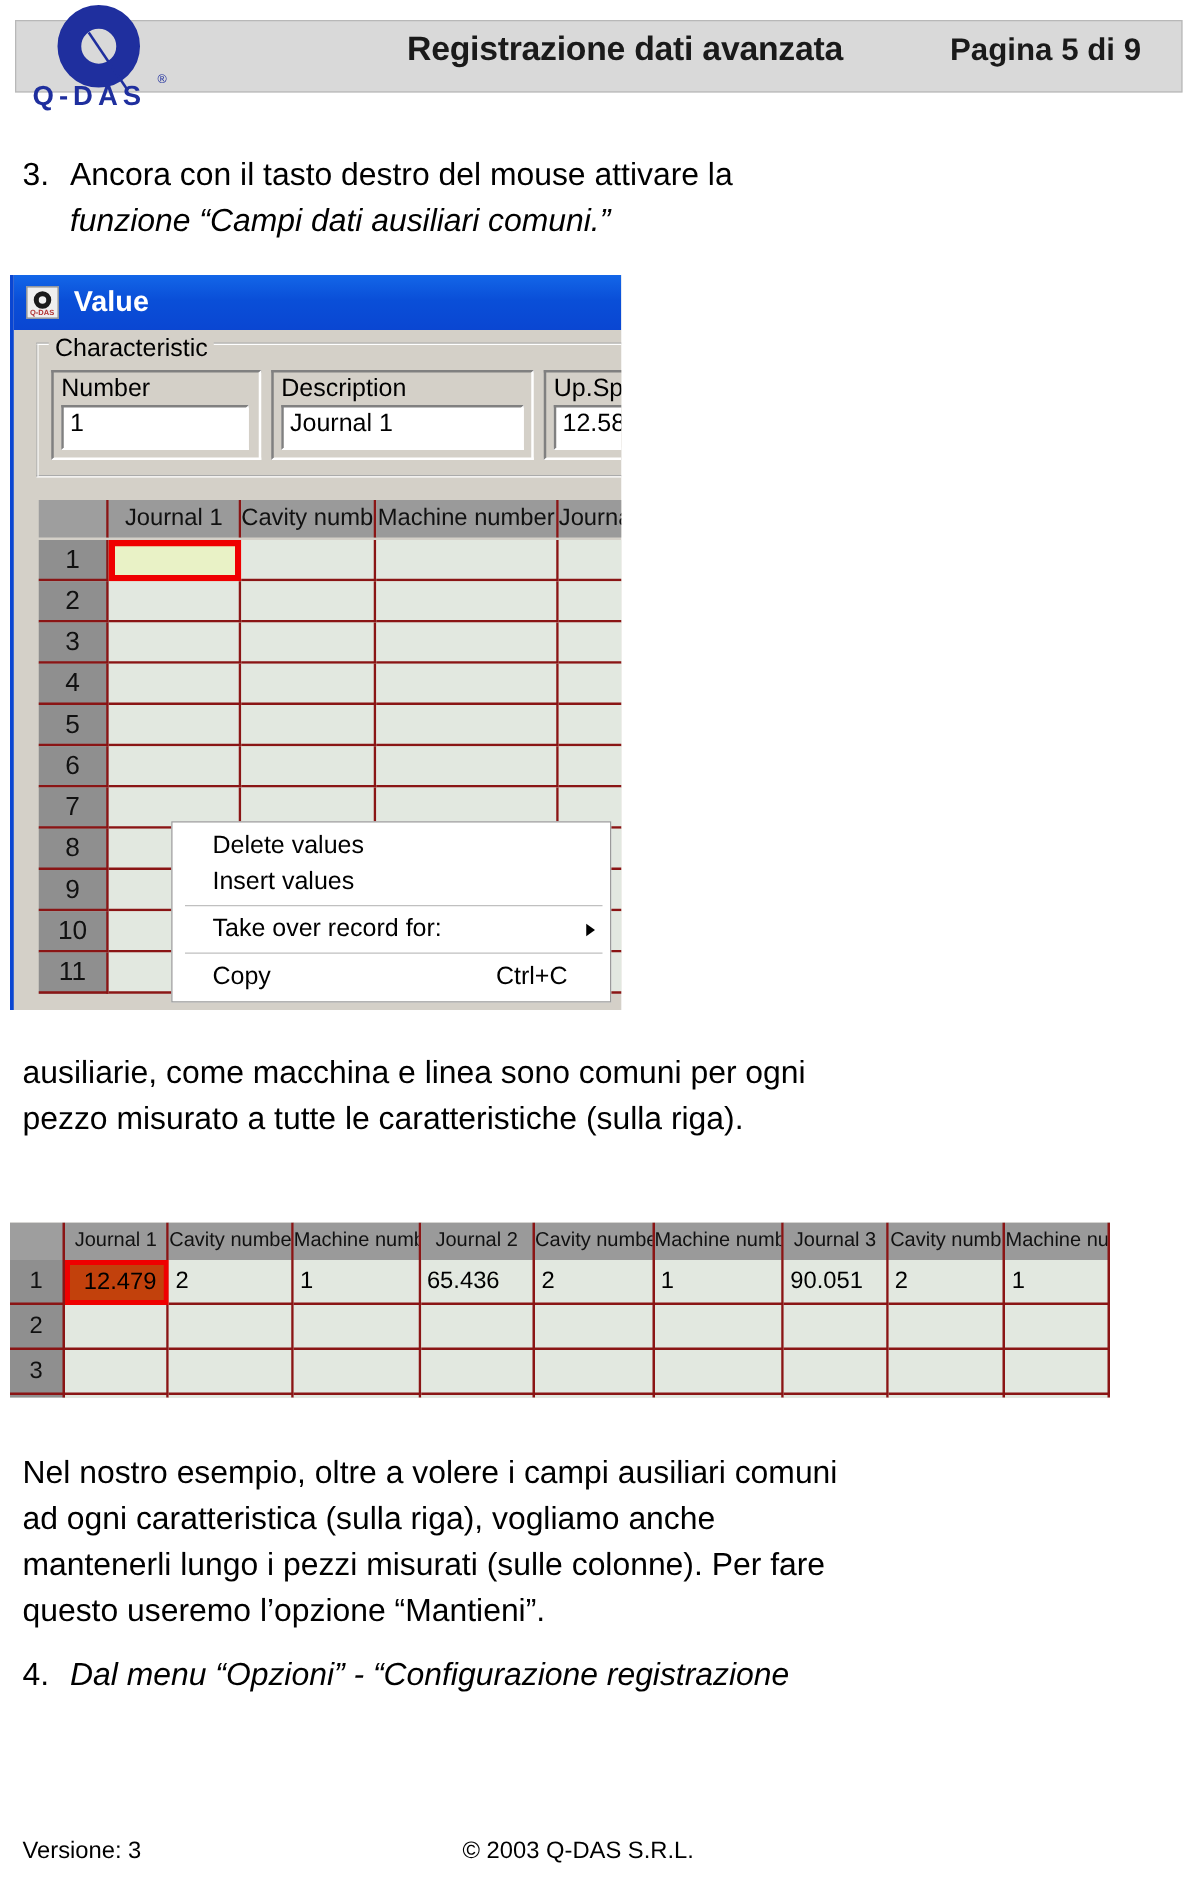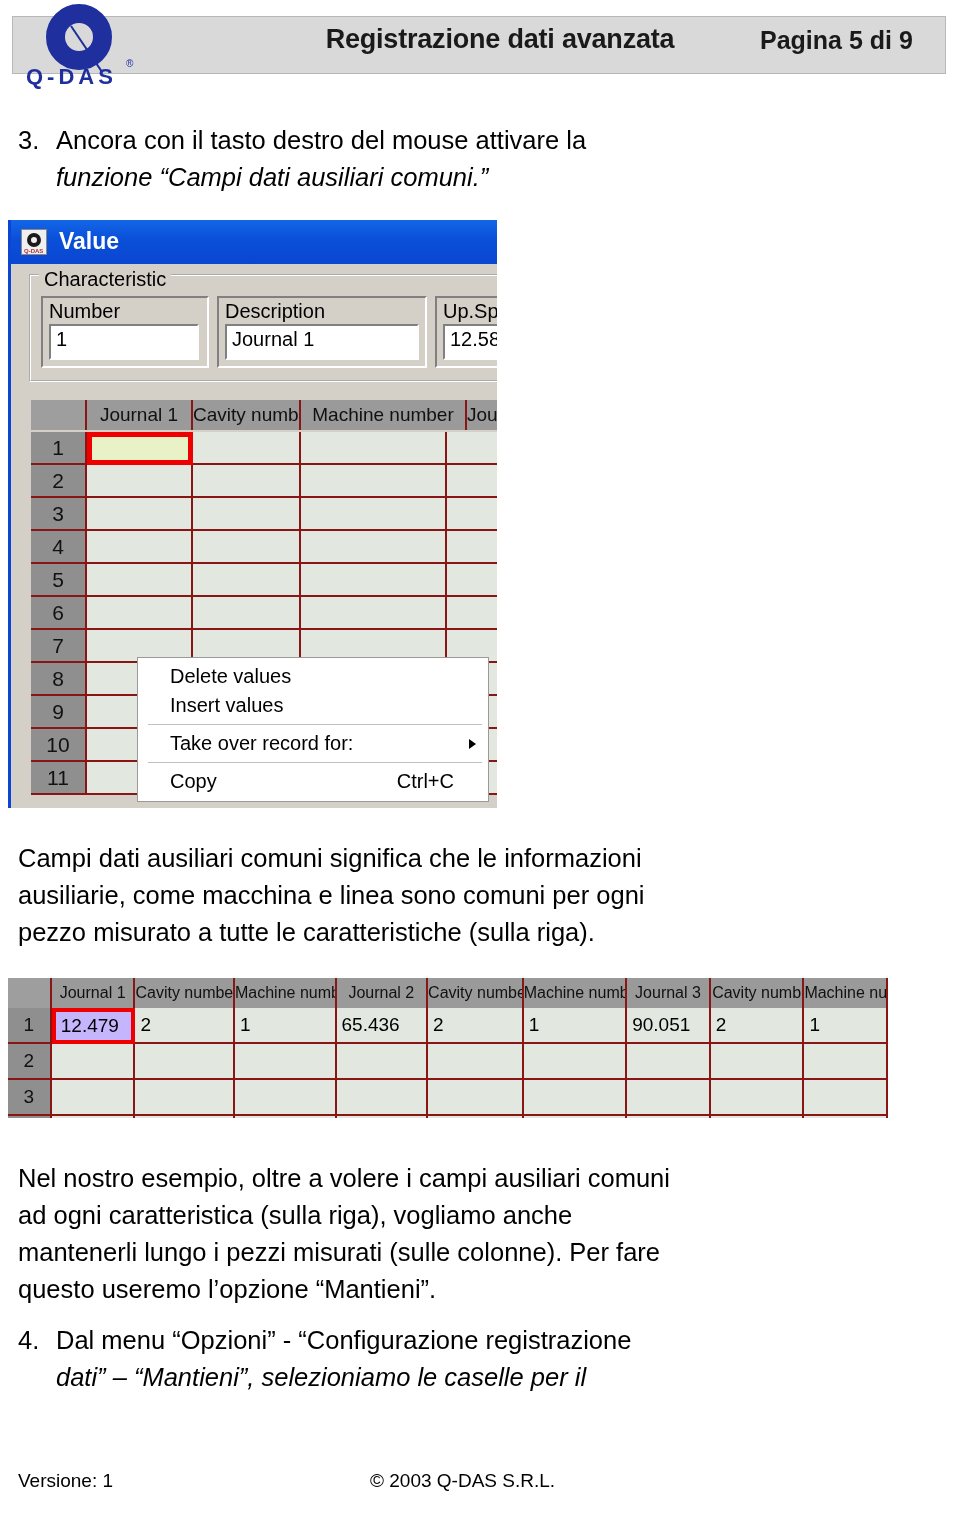--- a/index.html
+++ b/index.html
@@ -359,23 +359,24 @@
     border-bottom: 2px solid #8a1515;
     box-sizing: border-box;
     font-size: 19px;
     line-height: 34px;
     padding-left: 5px;
     color: #000;
     overflow: hidden;
     white-space: nowrap;
   }
   .g2-cell.sel {
-    background: #c4b5fd;
+    background: #c2410c;
     border: 4px solid #ef0000;
     line-height: 28px;
+    text-align: center;
   }
 
   
   .footer-ver {
     position: absolute;
     left: 18px; top: 1470px;
     font-size: 19px;
     color: #000;
   }
   .footer-copy {
@@ -432,21 +433,21 @@
 
   <div class="fieldgrp" style="left:424px; top:76px; width:80px; height:72px;"></div>
   <div class="field-label" style="left:432px; top:80px;">Up.Spe</div>
   <div class="field-input" style="left:432px; top:104px; width:70px; height:36px;">12.580</div>
 
   <div class="g1">
     <div class="g1-hdr">
       <div class="corner"></div>
       <div class="hcell" style="width:106px">Journal 1</div>
       <div class="hcell" style="width:108px">Cavity number</div>
-      <div class="hcell" style="width:166px">Machine number</div>
+      <div class="hcell" style="width:146px">Machine number</div>
       <div class="hcell" style="width:60px">Journa</div>
     </div>
     <div class="g1-rows">
       <div class="g1-row">
         <div class="g1-rownum">1</div>
         <div class="g1-cell sel" style="width:106px"></div>
         <div class="g1-cell" style="width:108px"></div>
         <div class="g1-cell" style="width:146px"></div>
         <div class="g1-cell" style="width:60px"></div>
       </div>
@@ -534,21 +535,20 @@
     <div class="ctxsep"></div>
     <div class="ctxitem">
       <span>Copy</span>
       <span class="accel">Ctrl+C</span>
     </div>
 
   </div>
 </div>
 
 <div class="para" style="left:18px; top:840px; width:880px;">
-  <div>Campi dati ausiliari comuni significa che le informazioni</div>
   <div>ausiliarie, come macchina e linea sono comuni per ogni</div>
   <div style="text-align:left">pezzo misurato a tutte le caratteristiche (sulla riga).</div>
 </div>
 
 <div class="shot2">
   <div class="g2-hdr">
     <div class="g2-corner"></div>
     <div class="g2-hcell" style="width:84px">Journal 1</div>
     <div class="g2-hcell" style="width:100px">Cavity numbe</div>
     <div class="g2-hcell" style="width:102px">Machine numb</div>
@@ -617,18 +617,17 @@
   <div>Nel nostro esempio, oltre a volere i campi ausiliari comuni</div>
   <div>ad ogni caratteristica (sulla riga), vogliamo anche</div>
   <div>mantenerli lungo i pezzi misurati (sulle colonne).  Per fare</div>
   <div style="text-align:left">questo useremo l’opzione “Mantieni”.</div>
 </div>
 
 <div class="numbered" style="left:18px; top:1322px; width:880px;">
   <span class="num-label">4.</span>
   <div class="num-body">
     <div>Dal menu “Opzioni” - “Configurazione registrazione</div>
-    <div>dati” – “Mantieni”, selezioniamo le caselle per il</div>
   </div>
 </div>
 
-<div class="footer-ver">Versione: 1</div>
+<div class="footer-ver">Versione: 3</div>
 <div class="footer-copy">© 2003 Q-DAS S.R.L.</div>
 
 </body></html>

